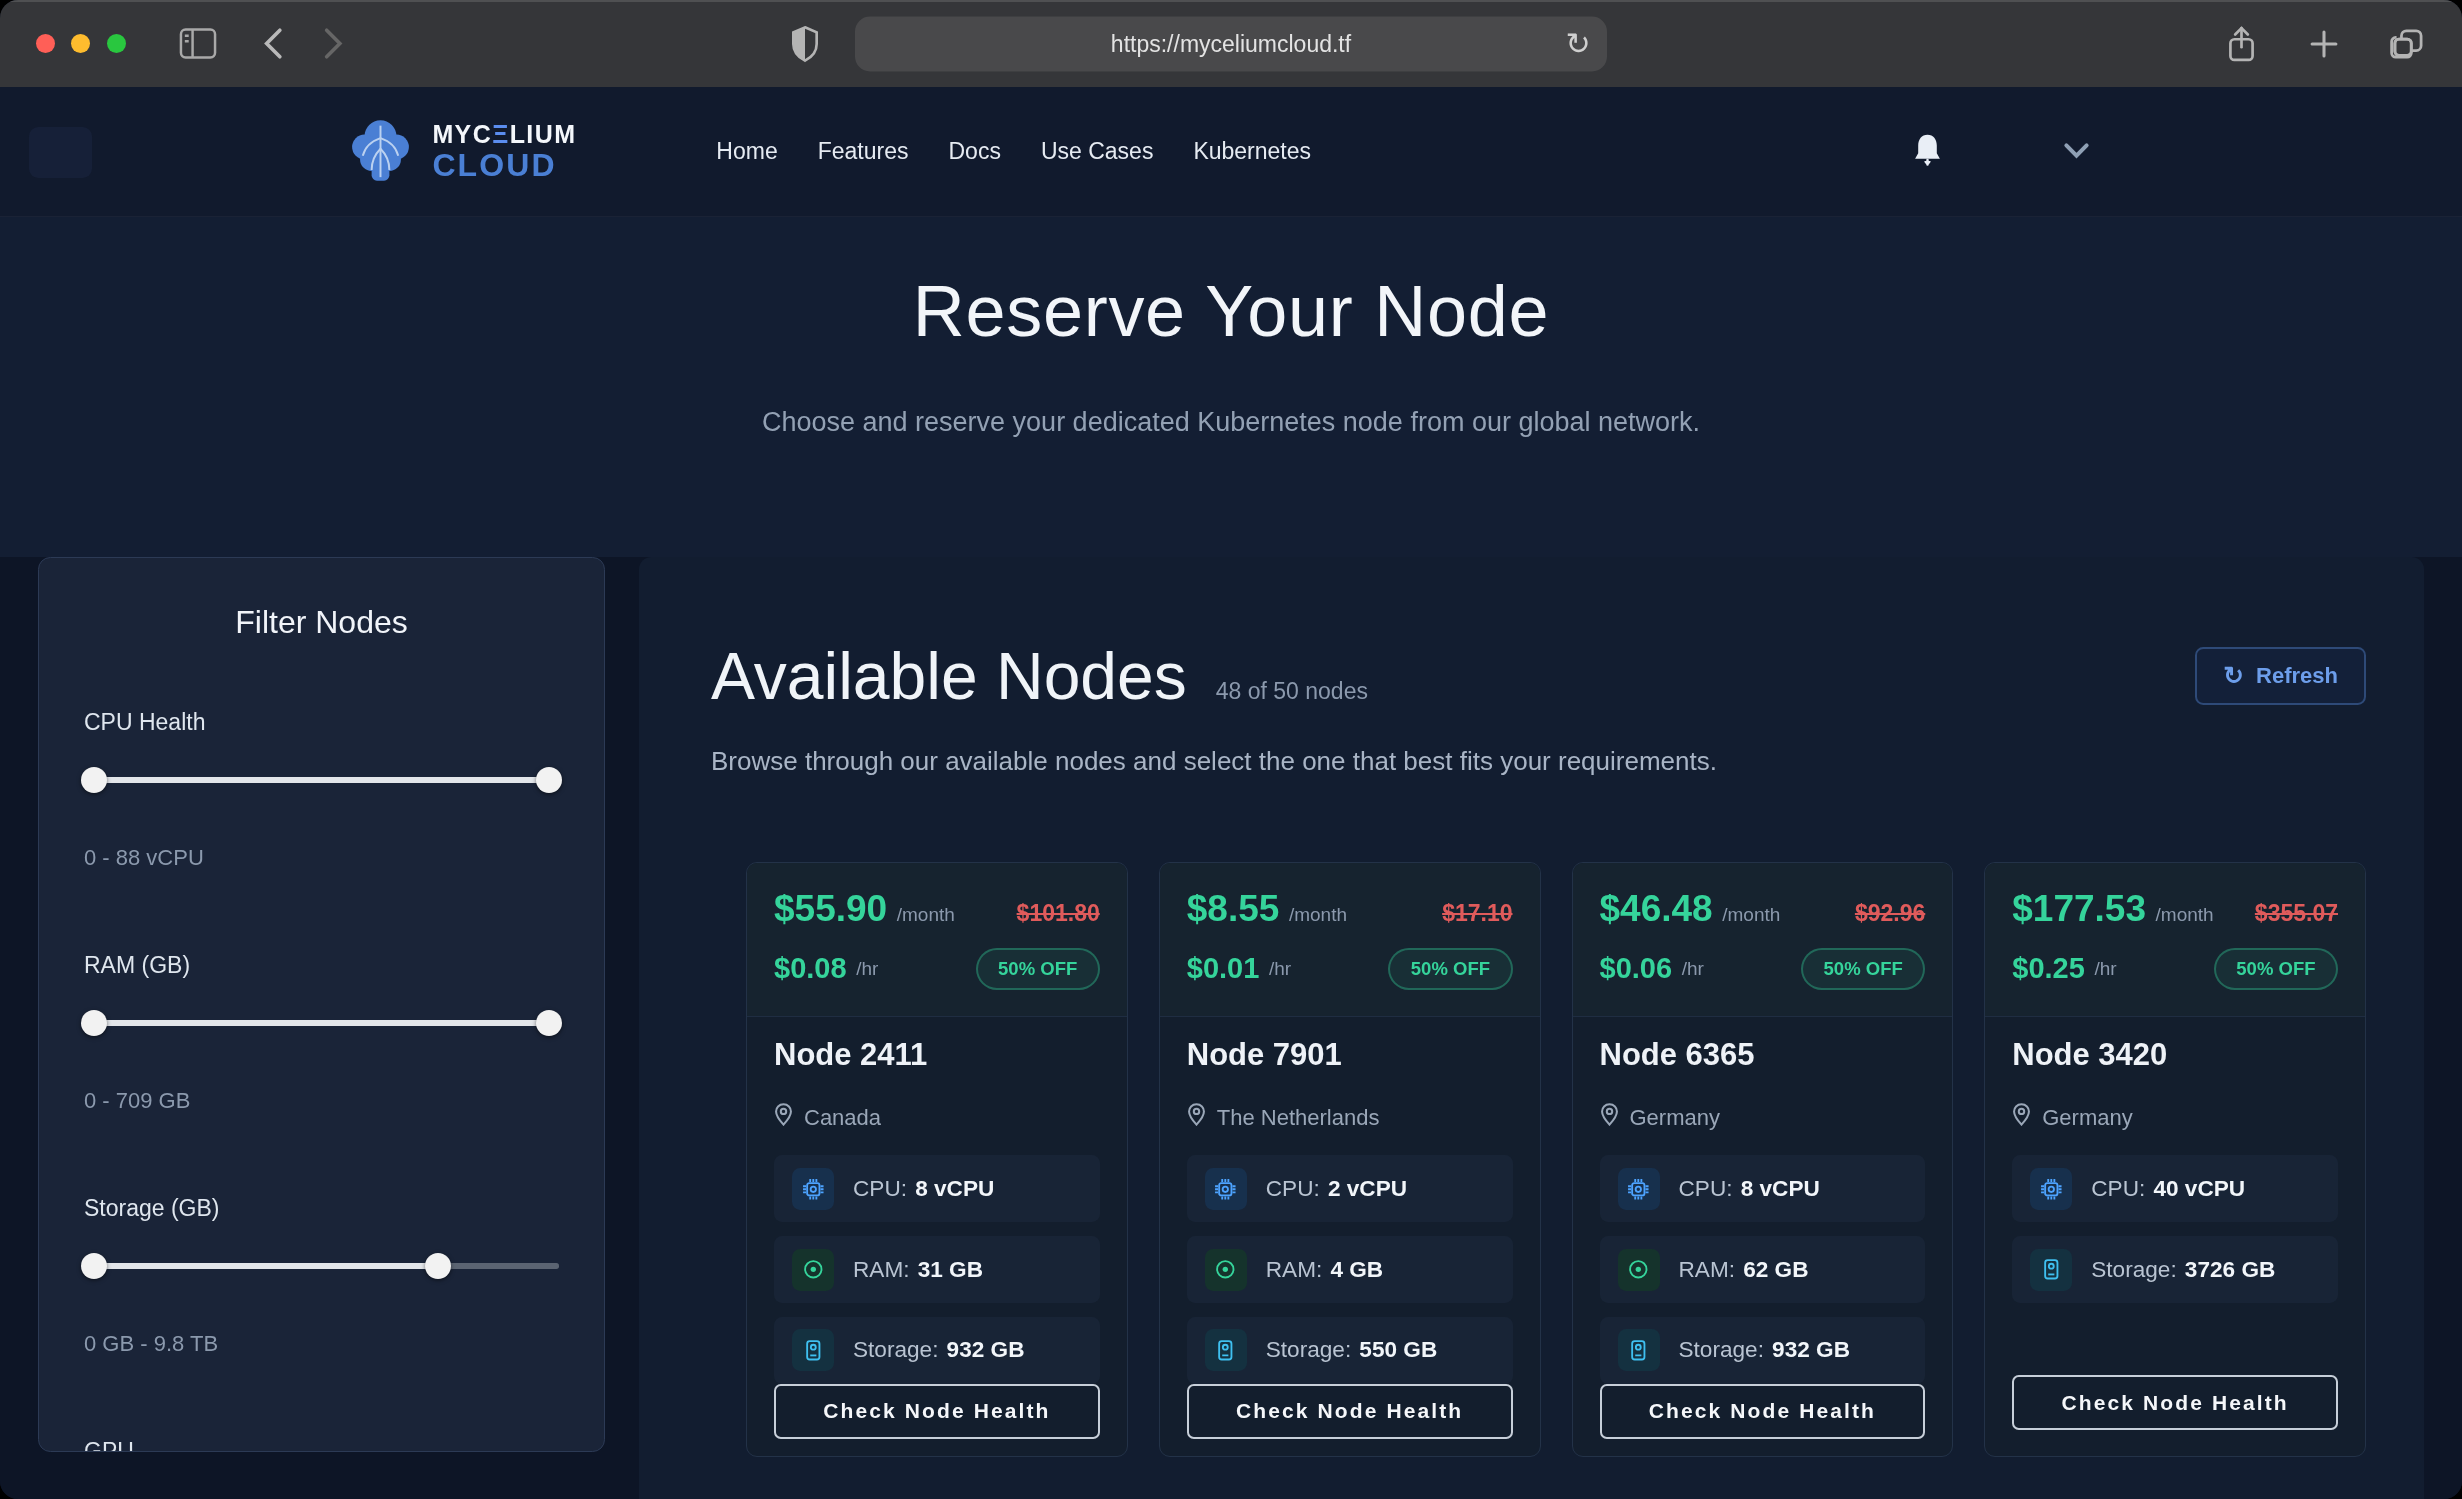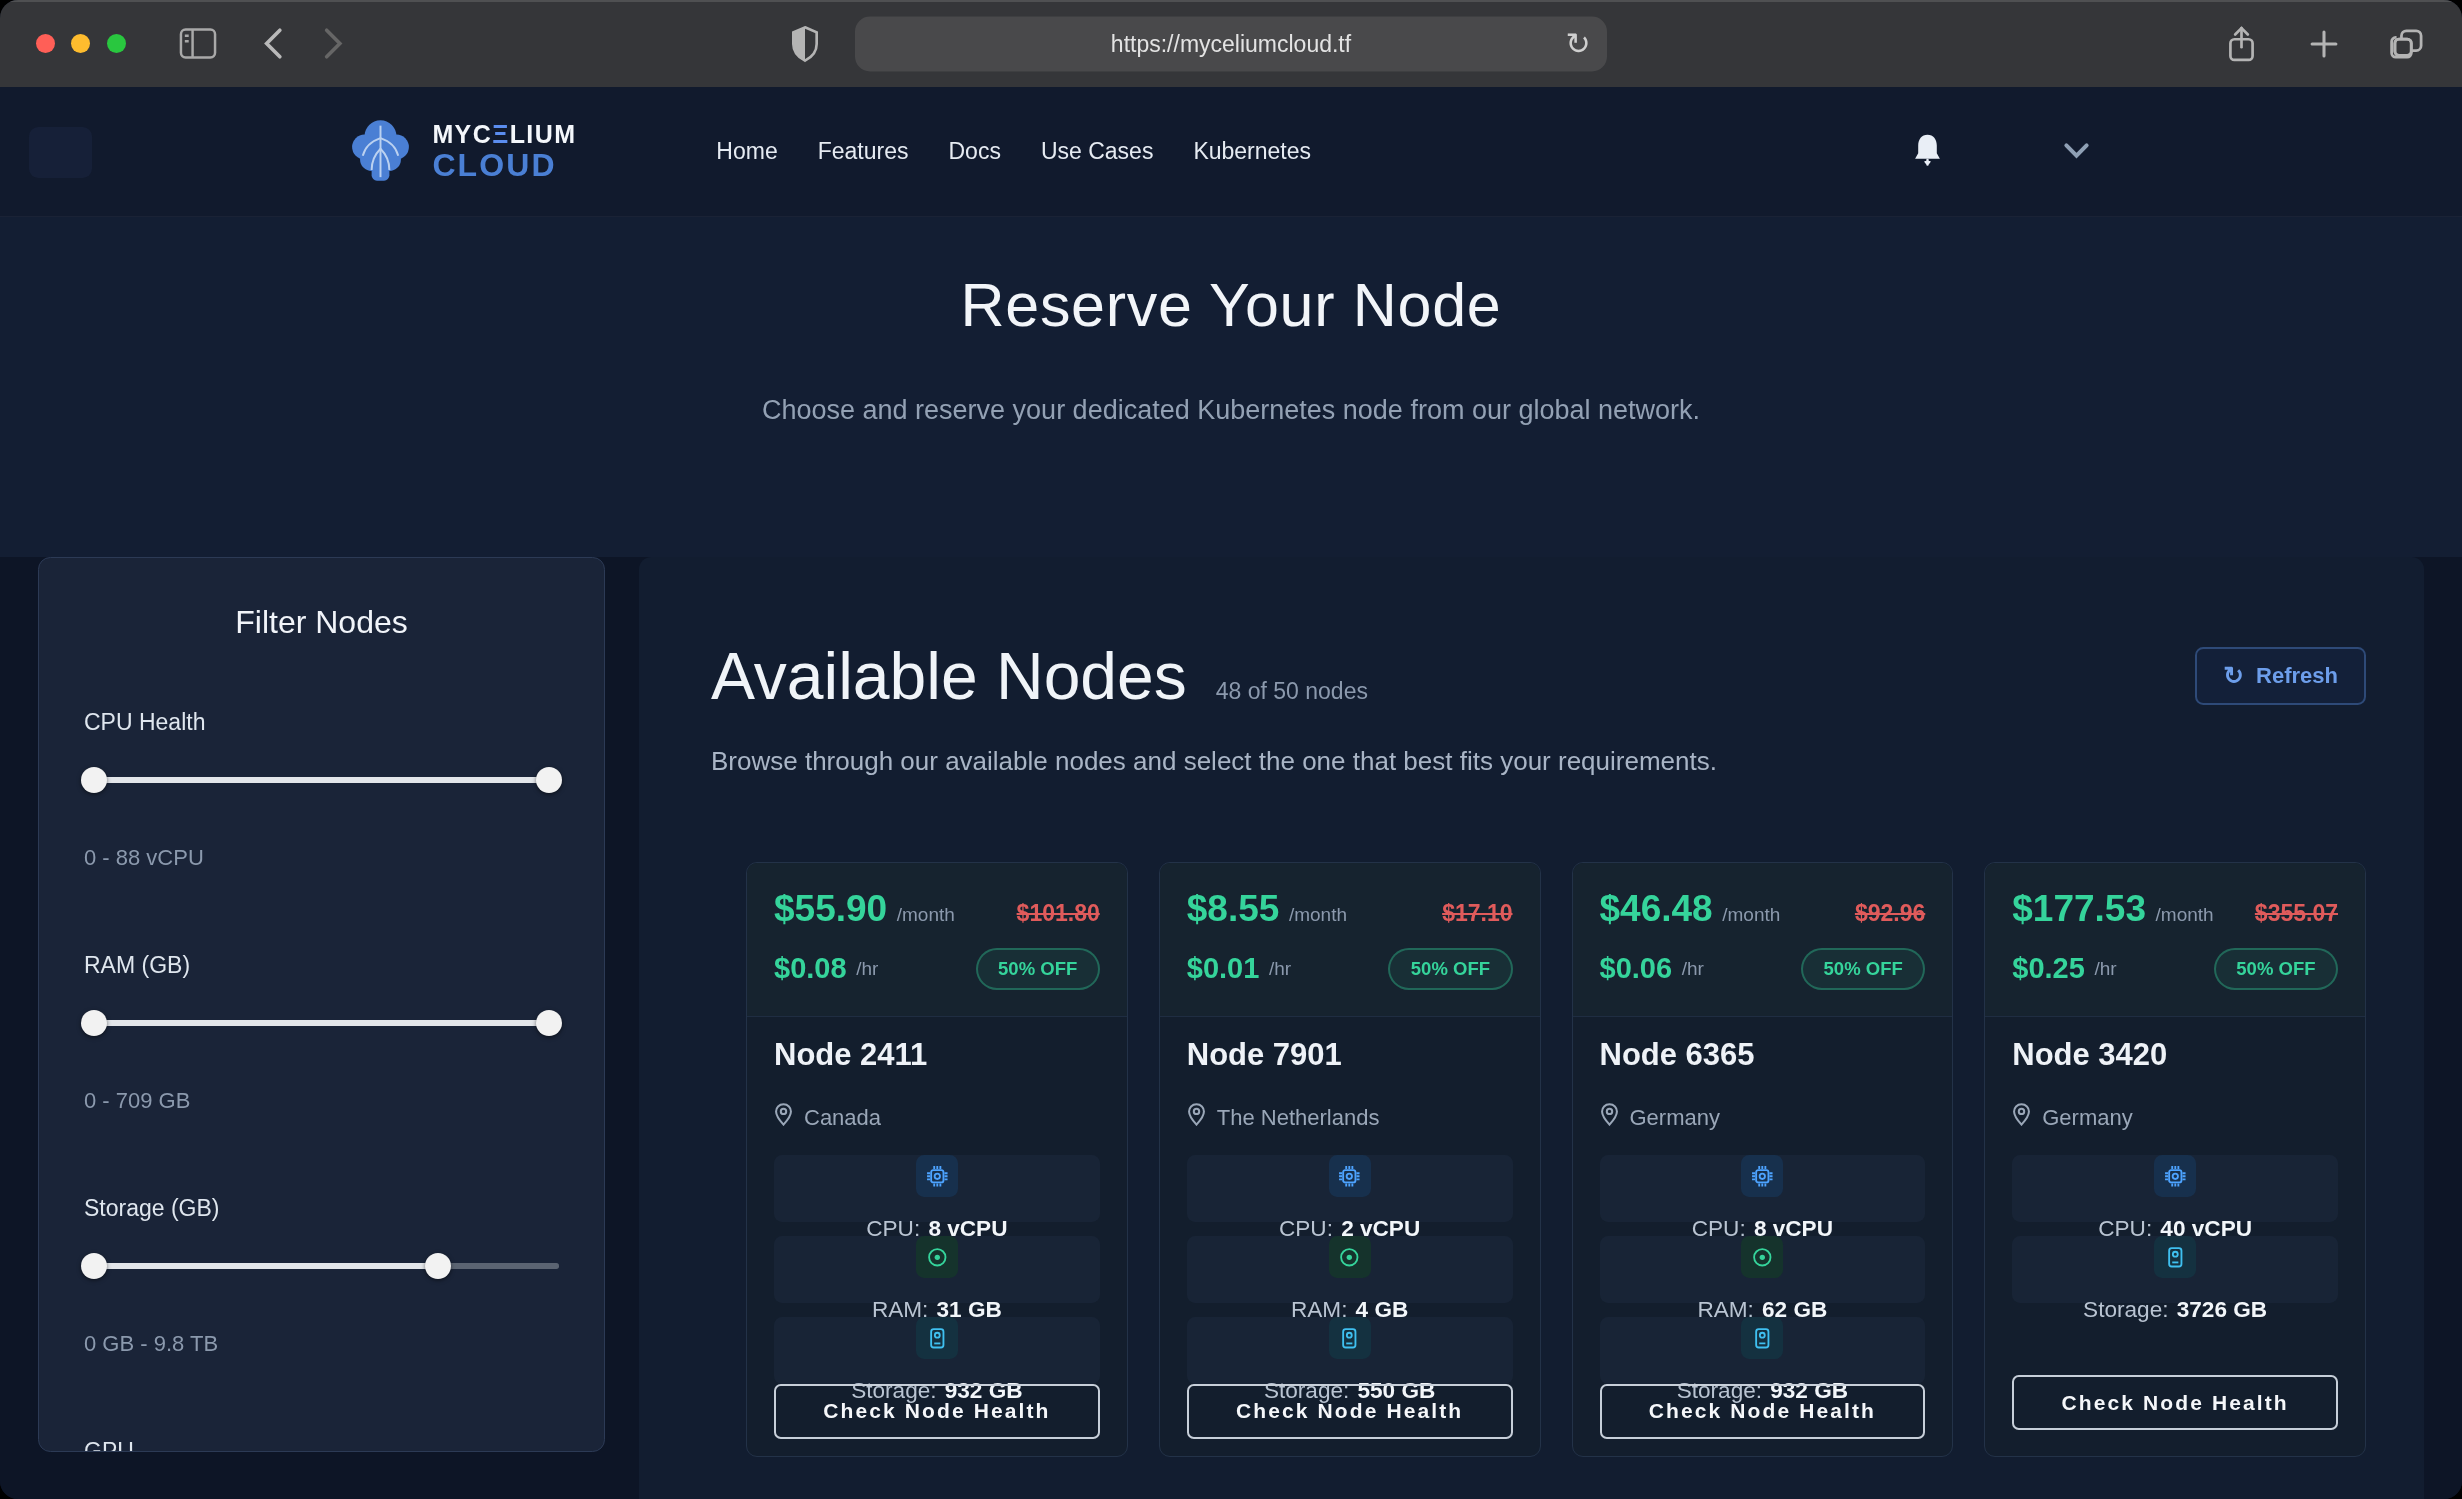--- a/index.html
+++ b/index.html
@@ -31,21 +31,21 @@
   .brand-text { display:flex; flex-direction:column; line-height:1; }
   .brand-top { font-size:25px; font-weight:bold; color:#f4f7fb; letter-spacing:1.4px; }
   .brand-top .e { color:#5b8def; }
   .brand-bottom { font-size:32px; font-weight:bold; color:#4a7fd4; letter-spacing:2.1px; margin-top:2.7px; }
   .navlinks { display:flex; gap:40px; margin-left:140px; }
   .navlink { color:#e6ebf2; font-size:23px; font-weight:500; cursor:pointer; }
   .nav-right { margin-left:auto; margin-right:372px; display:flex; align-items:center; gap:120px; }
 
   
   .hero { background:#131e33; height:340px; text-align:center; }
-  .hero h1 { font-size:61px; font-weight:400; color:#f2f5f9; padding-top:53px; letter-spacing:0.7px; }
+  .hero h1 { font-size:72px; font-weight:400; color:#f2f5f9; padding-top:53px; letter-spacing:0.7px; }
   .hero p { font-size:27px; color:#93a1b4; margin-top:55px; }
 
   
   .main { display:flex; padding:0 38px 0 38px; gap:34px; align-items:flex-start; background:#0d1526; }
 
   .filter { width:567px; height:895px; background:#1a2438; border:1.4px solid #2c3a55; border-radius:12.3px;
             padding:46px 45px; overflow:hidden; flex:none; }
   .filter h3 { text-align:center; font-size:32px; font-weight:normal; color:#f1f4f9; margin-bottom:68px; }
   .fgroup { margin-top:81px; }
   .fgroup:first-of-type { margin-top:0; }
@@ -78,21 +78,21 @@
   .porig { margin-left:auto; font-size:23px; font-weight:bold; color:#e05b5b; text-decoration:line-through; }
   .prow2 { margin-top:18px; display:flex; align-items:center; }
   .phr { font-size:29px; font-weight:bold; color:#35d49b; }
   .badge { margin-left:auto; border:2.1px solid rgba(53,212,155,.35); background:rgba(53,212,155,.07);
            color:#35d49b; font-size:18.5px; font-weight:bold; padding:8.2px 20.5px; border-radius:683px; }
   .card-body { padding:20.5px 27px 26px; display:flex; flex-direction:column; flex:1; }
   .nname { font-size:31px; font-weight:bold; color:#eef2f7; }
   .loc { margin-top:30px; display:flex; align-items:center; gap:11px; color:#9aa7b8; font-size:22px; }
   .specs { margin-top:23px; display:flex; flex-direction:column; gap:13.7px; }
   .spec { background:rgba(26,38,56,.85); border-radius:8.2px; height:67px; display:flex; align-items:center;
-          padding:0 18px; gap:19px;flex-direction:column; }
+          padding:0 18px; gap:19px; }
   .chip { width:42px; height:42px; border-radius:8.2px; display:flex; align-items:center; justify-content:center; flex:none; }
   .chip-cpu { background:#17304d; } .chip-ram { background:#15332c; } .chip-sto { background:#143140; }
   .slabel { font-size:22.6px; color:#b9c4d2; }
   .sval { font-size:22.6px; font-weight:600; color:#f2f6fa; margin-left:8.2px; }
   .health-btn { margin-top:auto; height:55px; border:2.1px solid #c7cfd9; border-radius:6.8px; background:transparent;
                 color:#f5f7fa; font-size:21px; font-weight:bold; letter-spacing:2.1px; width:100%;
                 font-family:"Liberation Sans", sans-serif; cursor:pointer; }
 </style>
 </head>
 <body>

